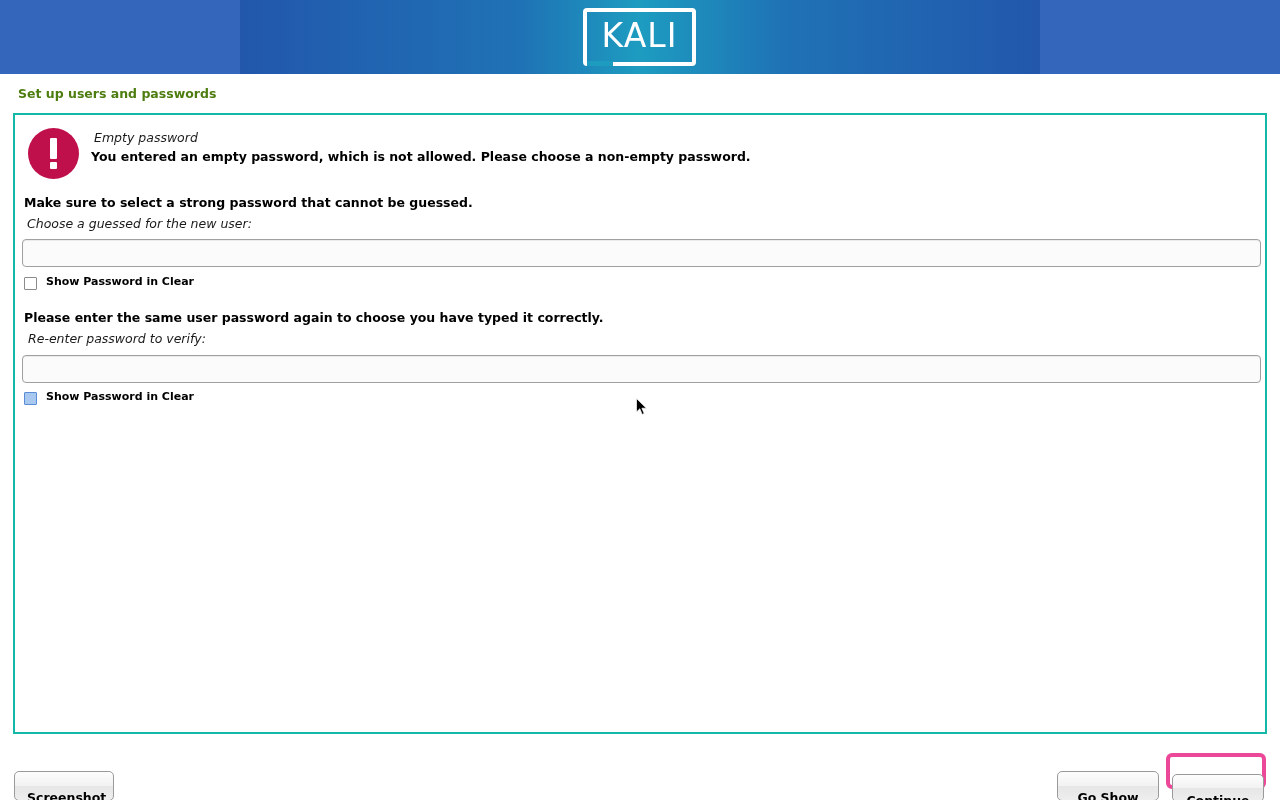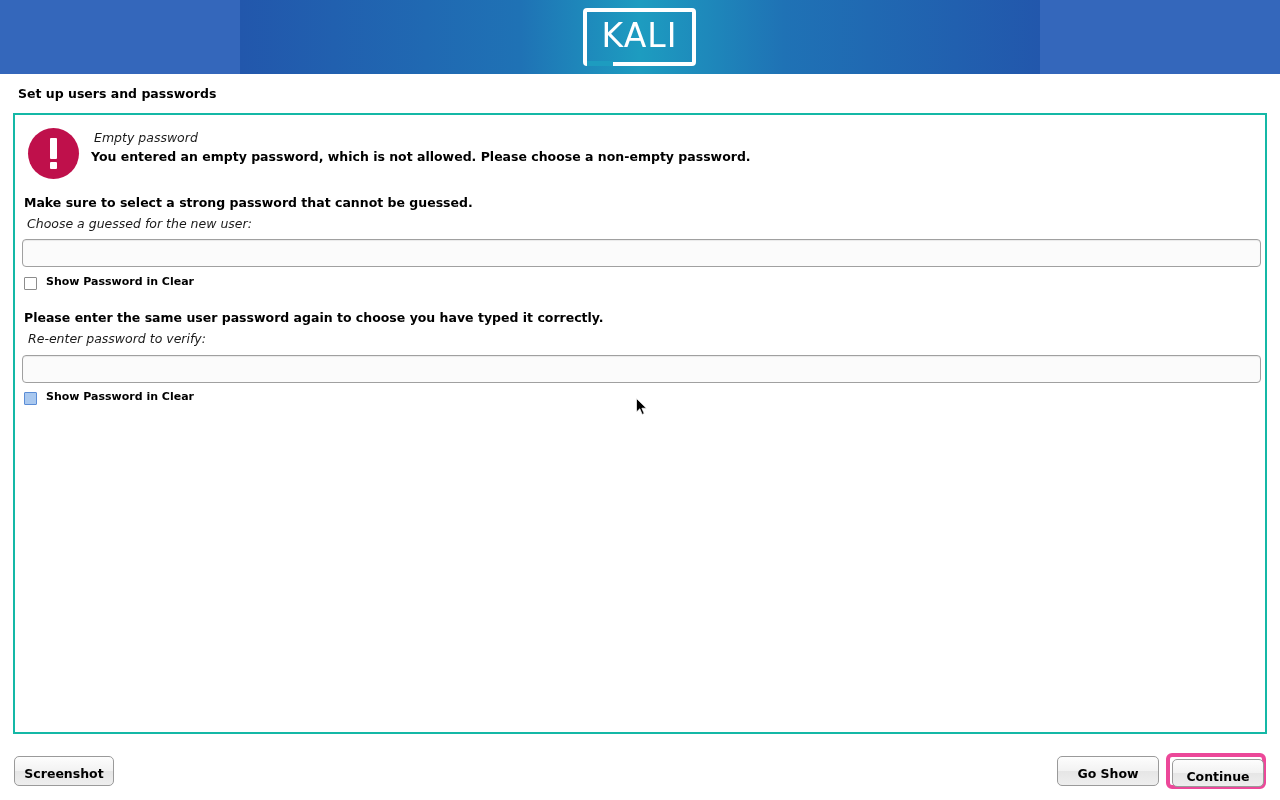--- a/index.html
+++ b/index.html
@@ -70,21 +70,21 @@
     font-weight: 400;
   }
 
   
   .page-title {
     position: absolute;
     left: 18px;
     top: 86px;
     font-size: 12.5px;
     font-weight: bold;
-    color: #000000;
+    color: #4d7c0f;
   }
   .title-rule {
     position: absolute;
     left: 0; top: 110px;
     width: 1280px;
     height: 1px;
     background: #ffffff;
   }
 
   
@@ -232,21 +232,22 @@
     border: 1px solid #9a9a9a;
     border-radius: 5px;
     background: linear-gradient(to bottom, #fdfdfd 0%, #f2f2f2 50%, #e6e6e6 51%, #eeeeee 100%);
     font-family: "DejaVu Sans", "Liberation Sans", sans-serif;
     font-size: 12.5px;
     font-weight: bold;
     color: #000000;
     text-align: center;
     line-height: 28px;
     cursor: default;
-    padding: 3px;
+    padding: 12px;
+    margin-top: 15px;
   }
   .btn-screenshot {
     left: 14px;
     top: 756px;
     width: 100px;
   }
   .btn-goback {
     left: 1057px;
     top: 756px;
     width: 102px;

